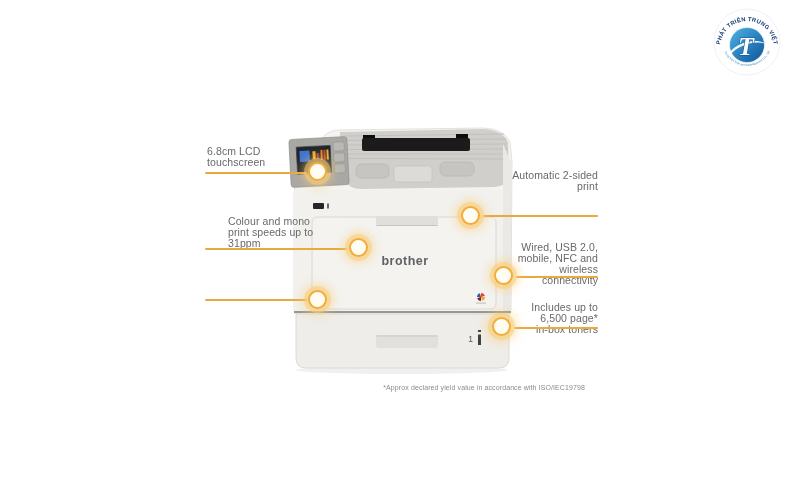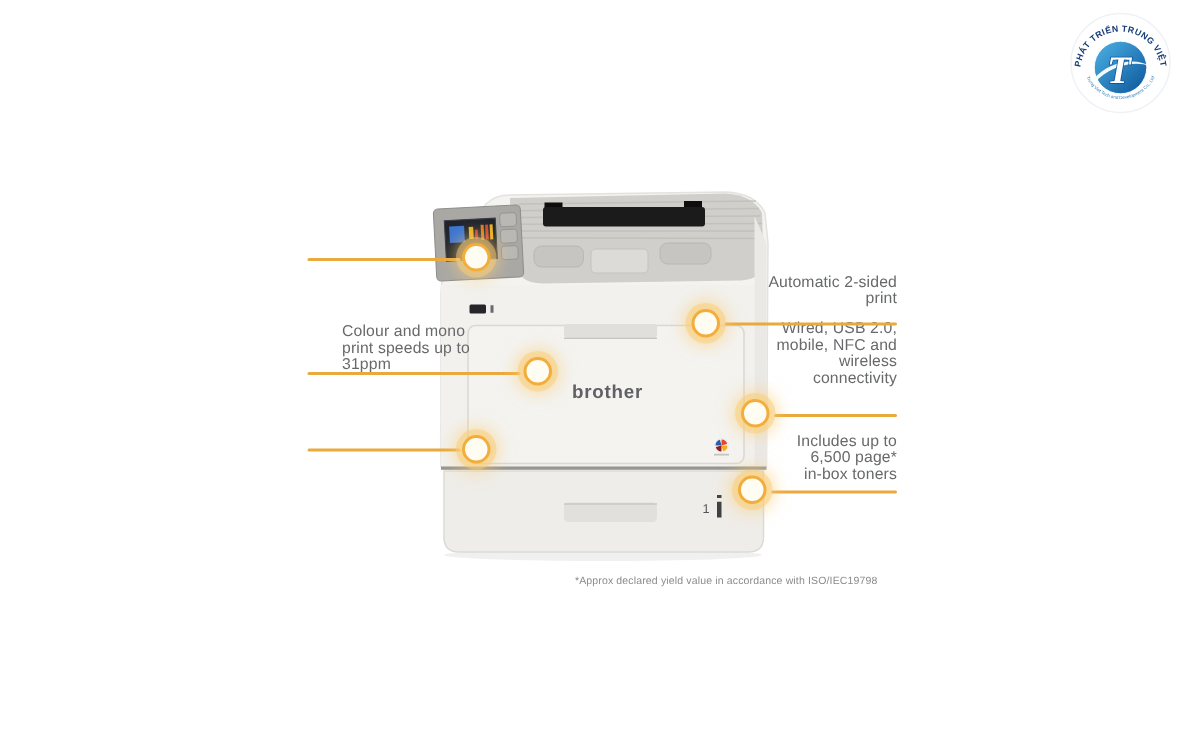--- a/index.html
+++ b/index.html
@@ -104,31 +104,33 @@
     <rect x="14" y="193" width="217" height="2.2" fill="#97968f"></rect>
 
     <path d="M 16,196 L 229,196 L 229,240 Q 229,250 219,250 L 26,250 Q 16,250 16,240 Z" fill="#efede9" stroke="#dcdad6" stroke-width="1"></path>
     <rect x="96" y="217" width="62" height="13" rx="3" fill="#e2e0dc"></rect>
     <line x1="96" y1="218" x2="158" y2="218" stroke="#cbc9c5" stroke-width="1"></line>
     <text x="193" y="224" text-anchor="end" font-size="8.5" fill="#55565a">1</text>
     <rect x="198" y="212" width="3" height="15" fill="#3f4043"></rect>
     <rect x="197.5" y="214" width="4" height="2.5" fill="#f0eeea"></rect>
   </svg>
 
+  <div class="callout left" style="left:207px;top:146px;width:110px;">6.8cm LCD
+touchscreen</div>
   <div class="callout left" style="left:207px;top:216px;width:110px;margin-left:21px;">Colour and mono
 print speeds up to
 31ppm</div>
 
-  <div class="callout right" style="left:488px;top:183px;width:110px;">Automatic 2-sided
+  <div class="callout right" style="left:488px;top:170px;width:110px;">Automatic 2-sided
 print</div>
-  <div class="callout right" style="left:488px;top:214px;width:110px;">Wired, USB 2.0,
+  <div class="callout right" style="left:488px;top:242px;width:110px;">Wired, USB 2.0,
 mobile, NFC and
 wireless
 connectivity</div>
-  <div class="callout right" style="left:488px;top:289px;width:110px;">Includes up to
+  <div class="callout right" style="left:488px;top:302px;width:110px;">Includes up to
 6,500 page*
 in-box toners</div>
 
   <div class="cline" style="left:205px;top:172px;width:102px;"></div>
   <div class="cline" style="left:205px;top:248px;width:142px;"></div>
   <div class="cline" style="left:205px;top:299px;width:102px;"></div>
   <div class="cline" style="left:483px;top:215px;width:115px;"></div>
   <div class="cline" style="left:516px;top:276px;width:82px;"></div>
   <div class="cline" style="left:514px;top:327px;width:84px;"></div>
 

